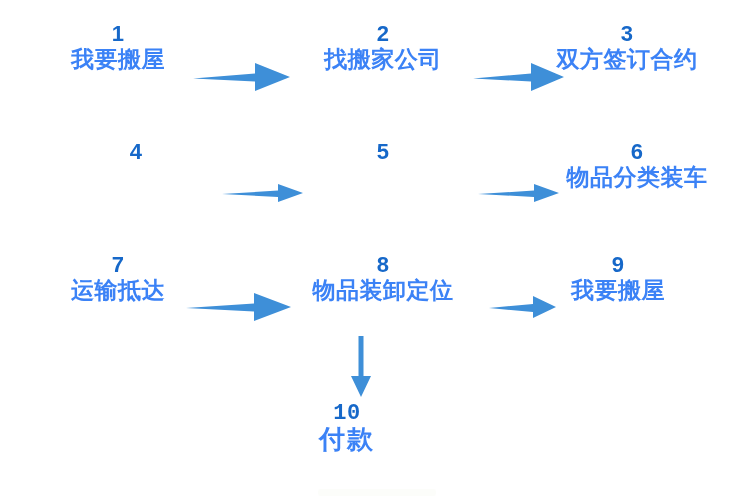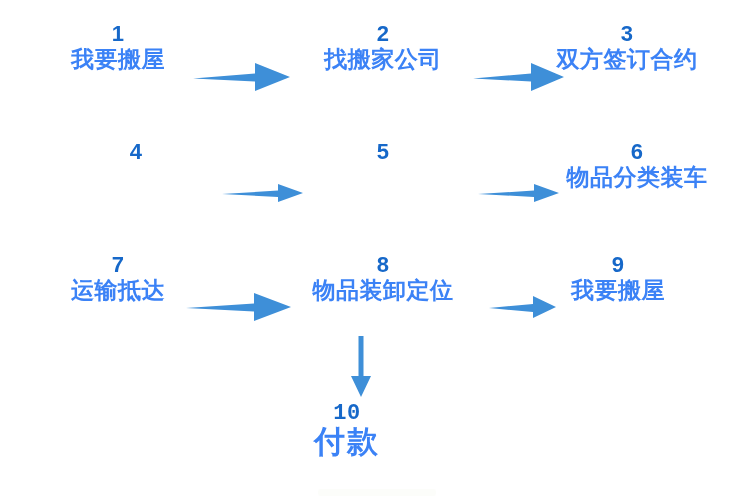--- a/index.html
+++ b/index.html
@@ -39,21 +39,21 @@
   }
   .step-label {
     font-size: 23px;
     font-weight: bold;
     line-height: 1.25;
     letter-spacing: 0.5px;
     color: #3b82f6;
   }
 
   .step.final .step-num { font-size: 22px; }
-  .step.final .step-label { font-size: 31px; letter-spacing: 2px; text-align: right; }
+  .step.final .step-label { font-size: 26px; letter-spacing: 2px; text-align: right; }
 
   
   .arrow {
     position: absolute;
   }
   .arrow svg { display: block; overflow: visible; }
 
   
   .bottom-artifact {
     position: absolute;

